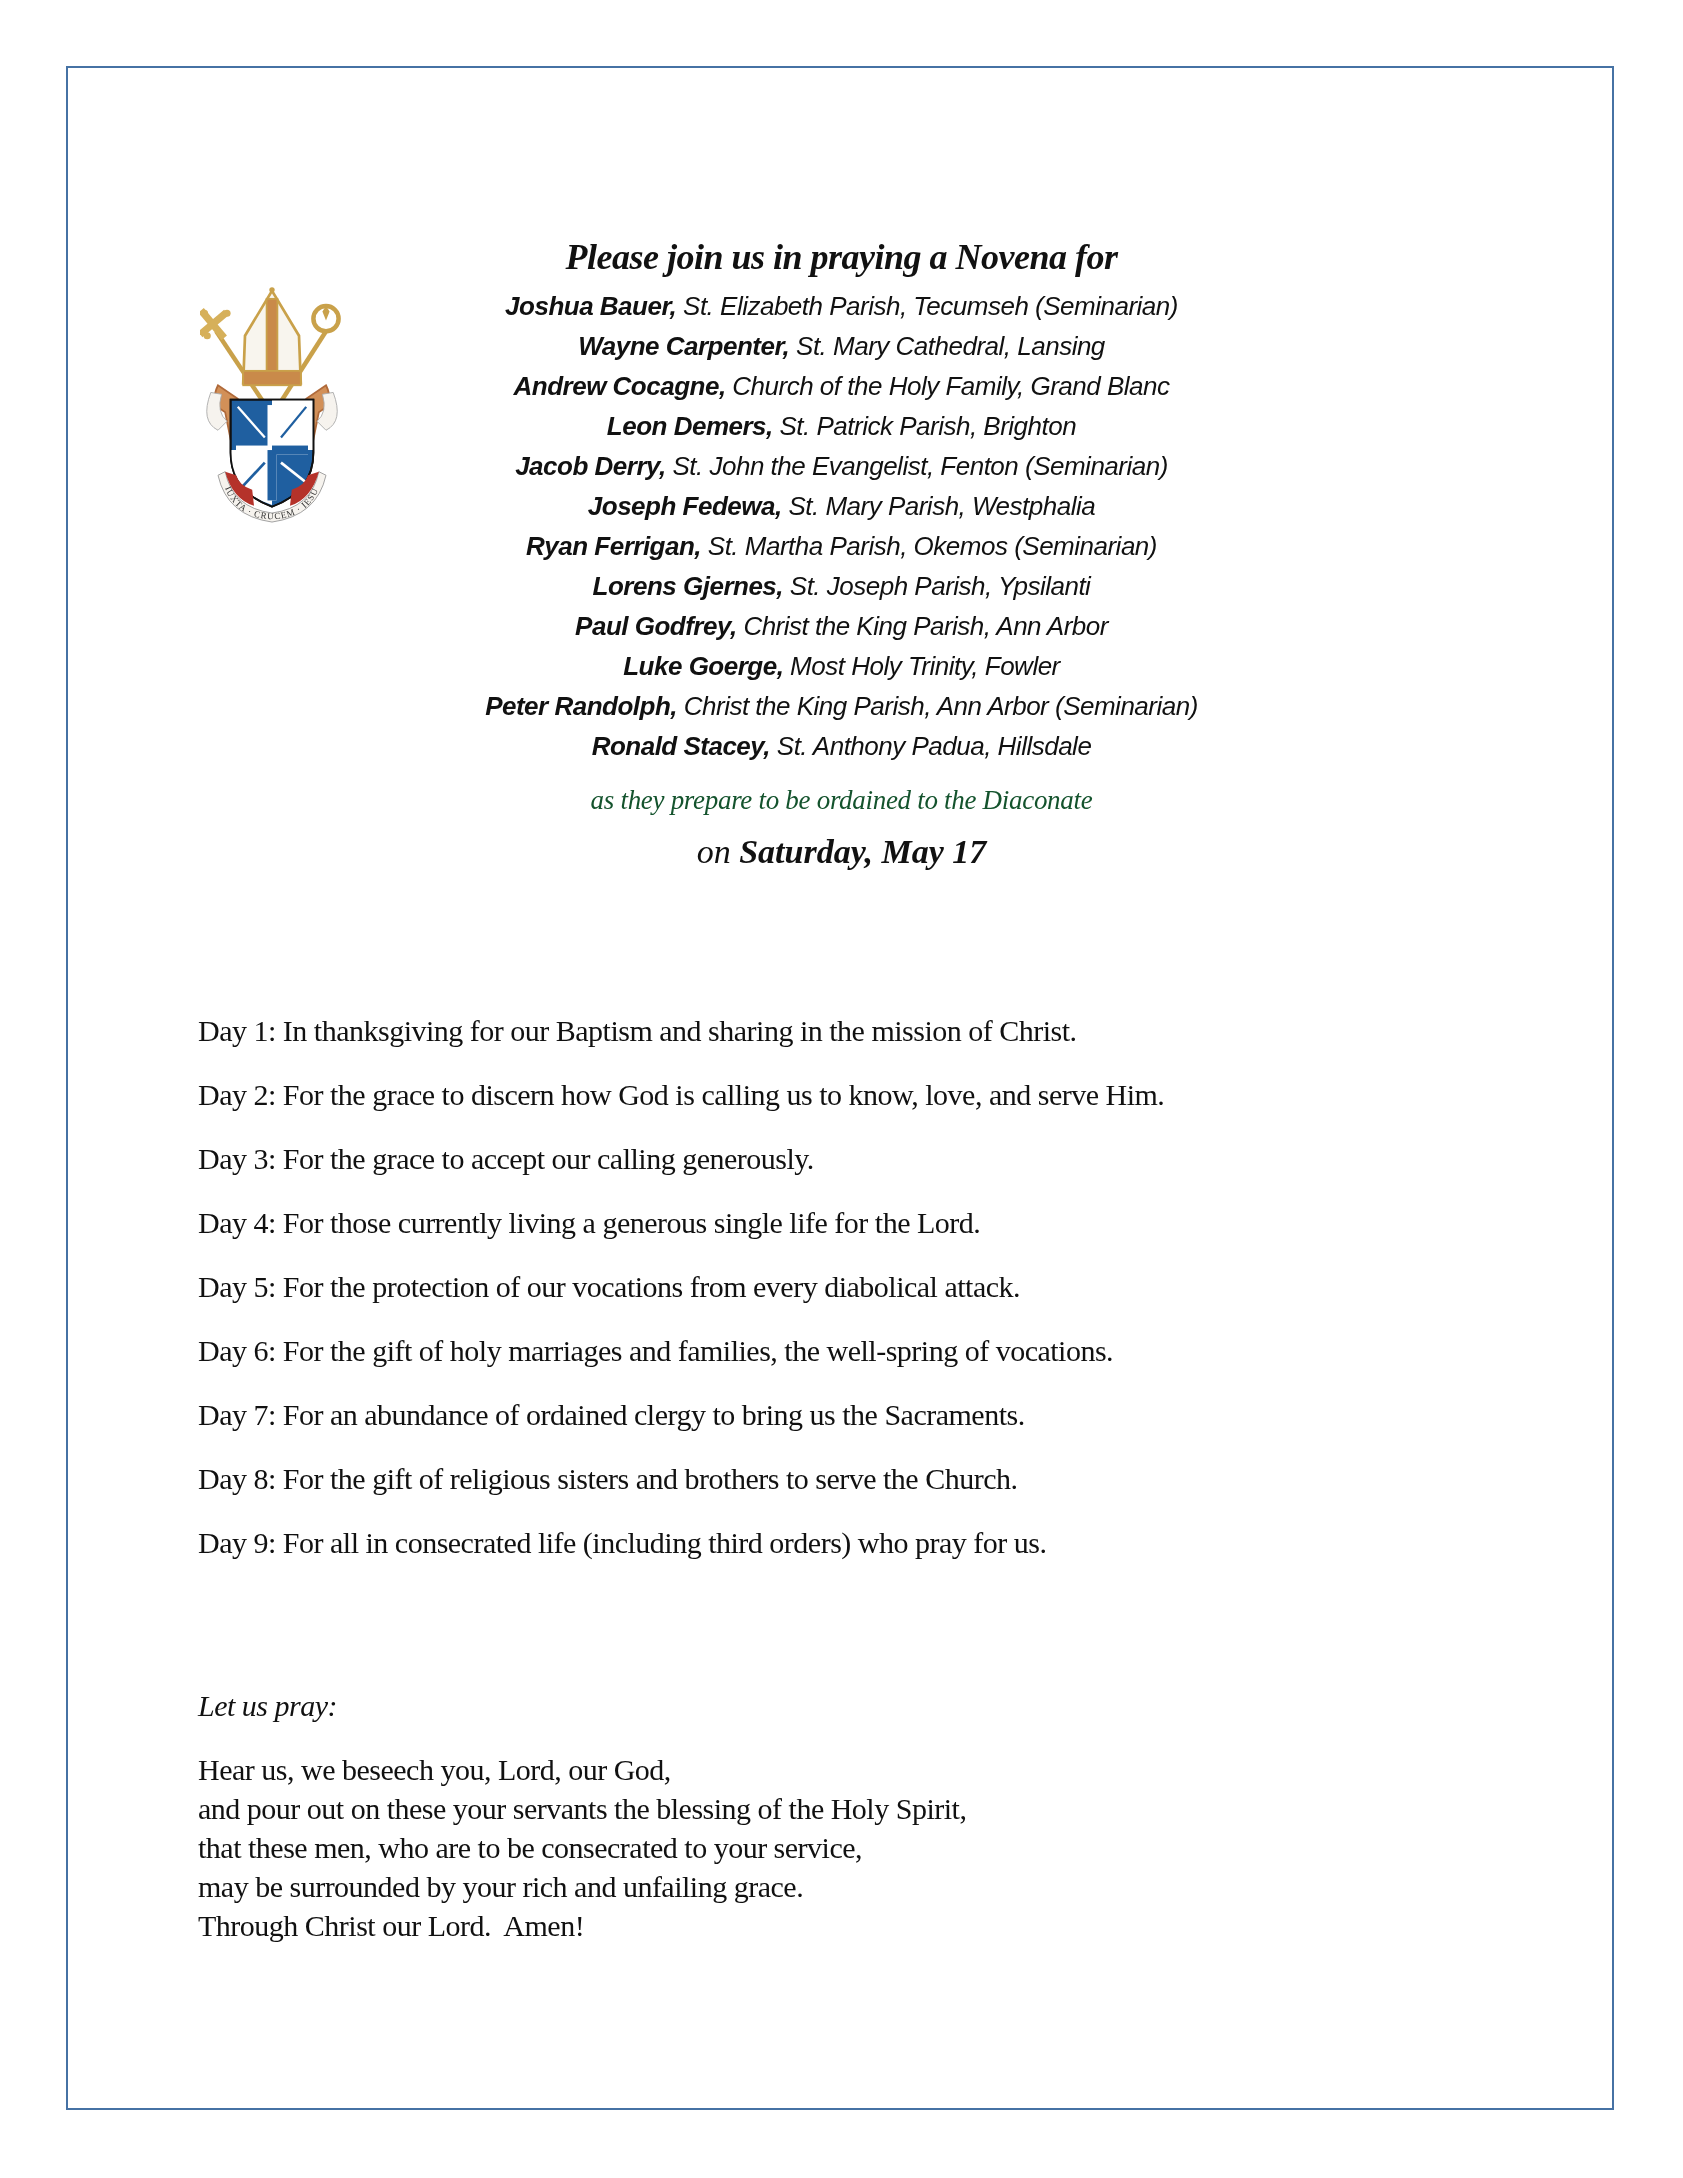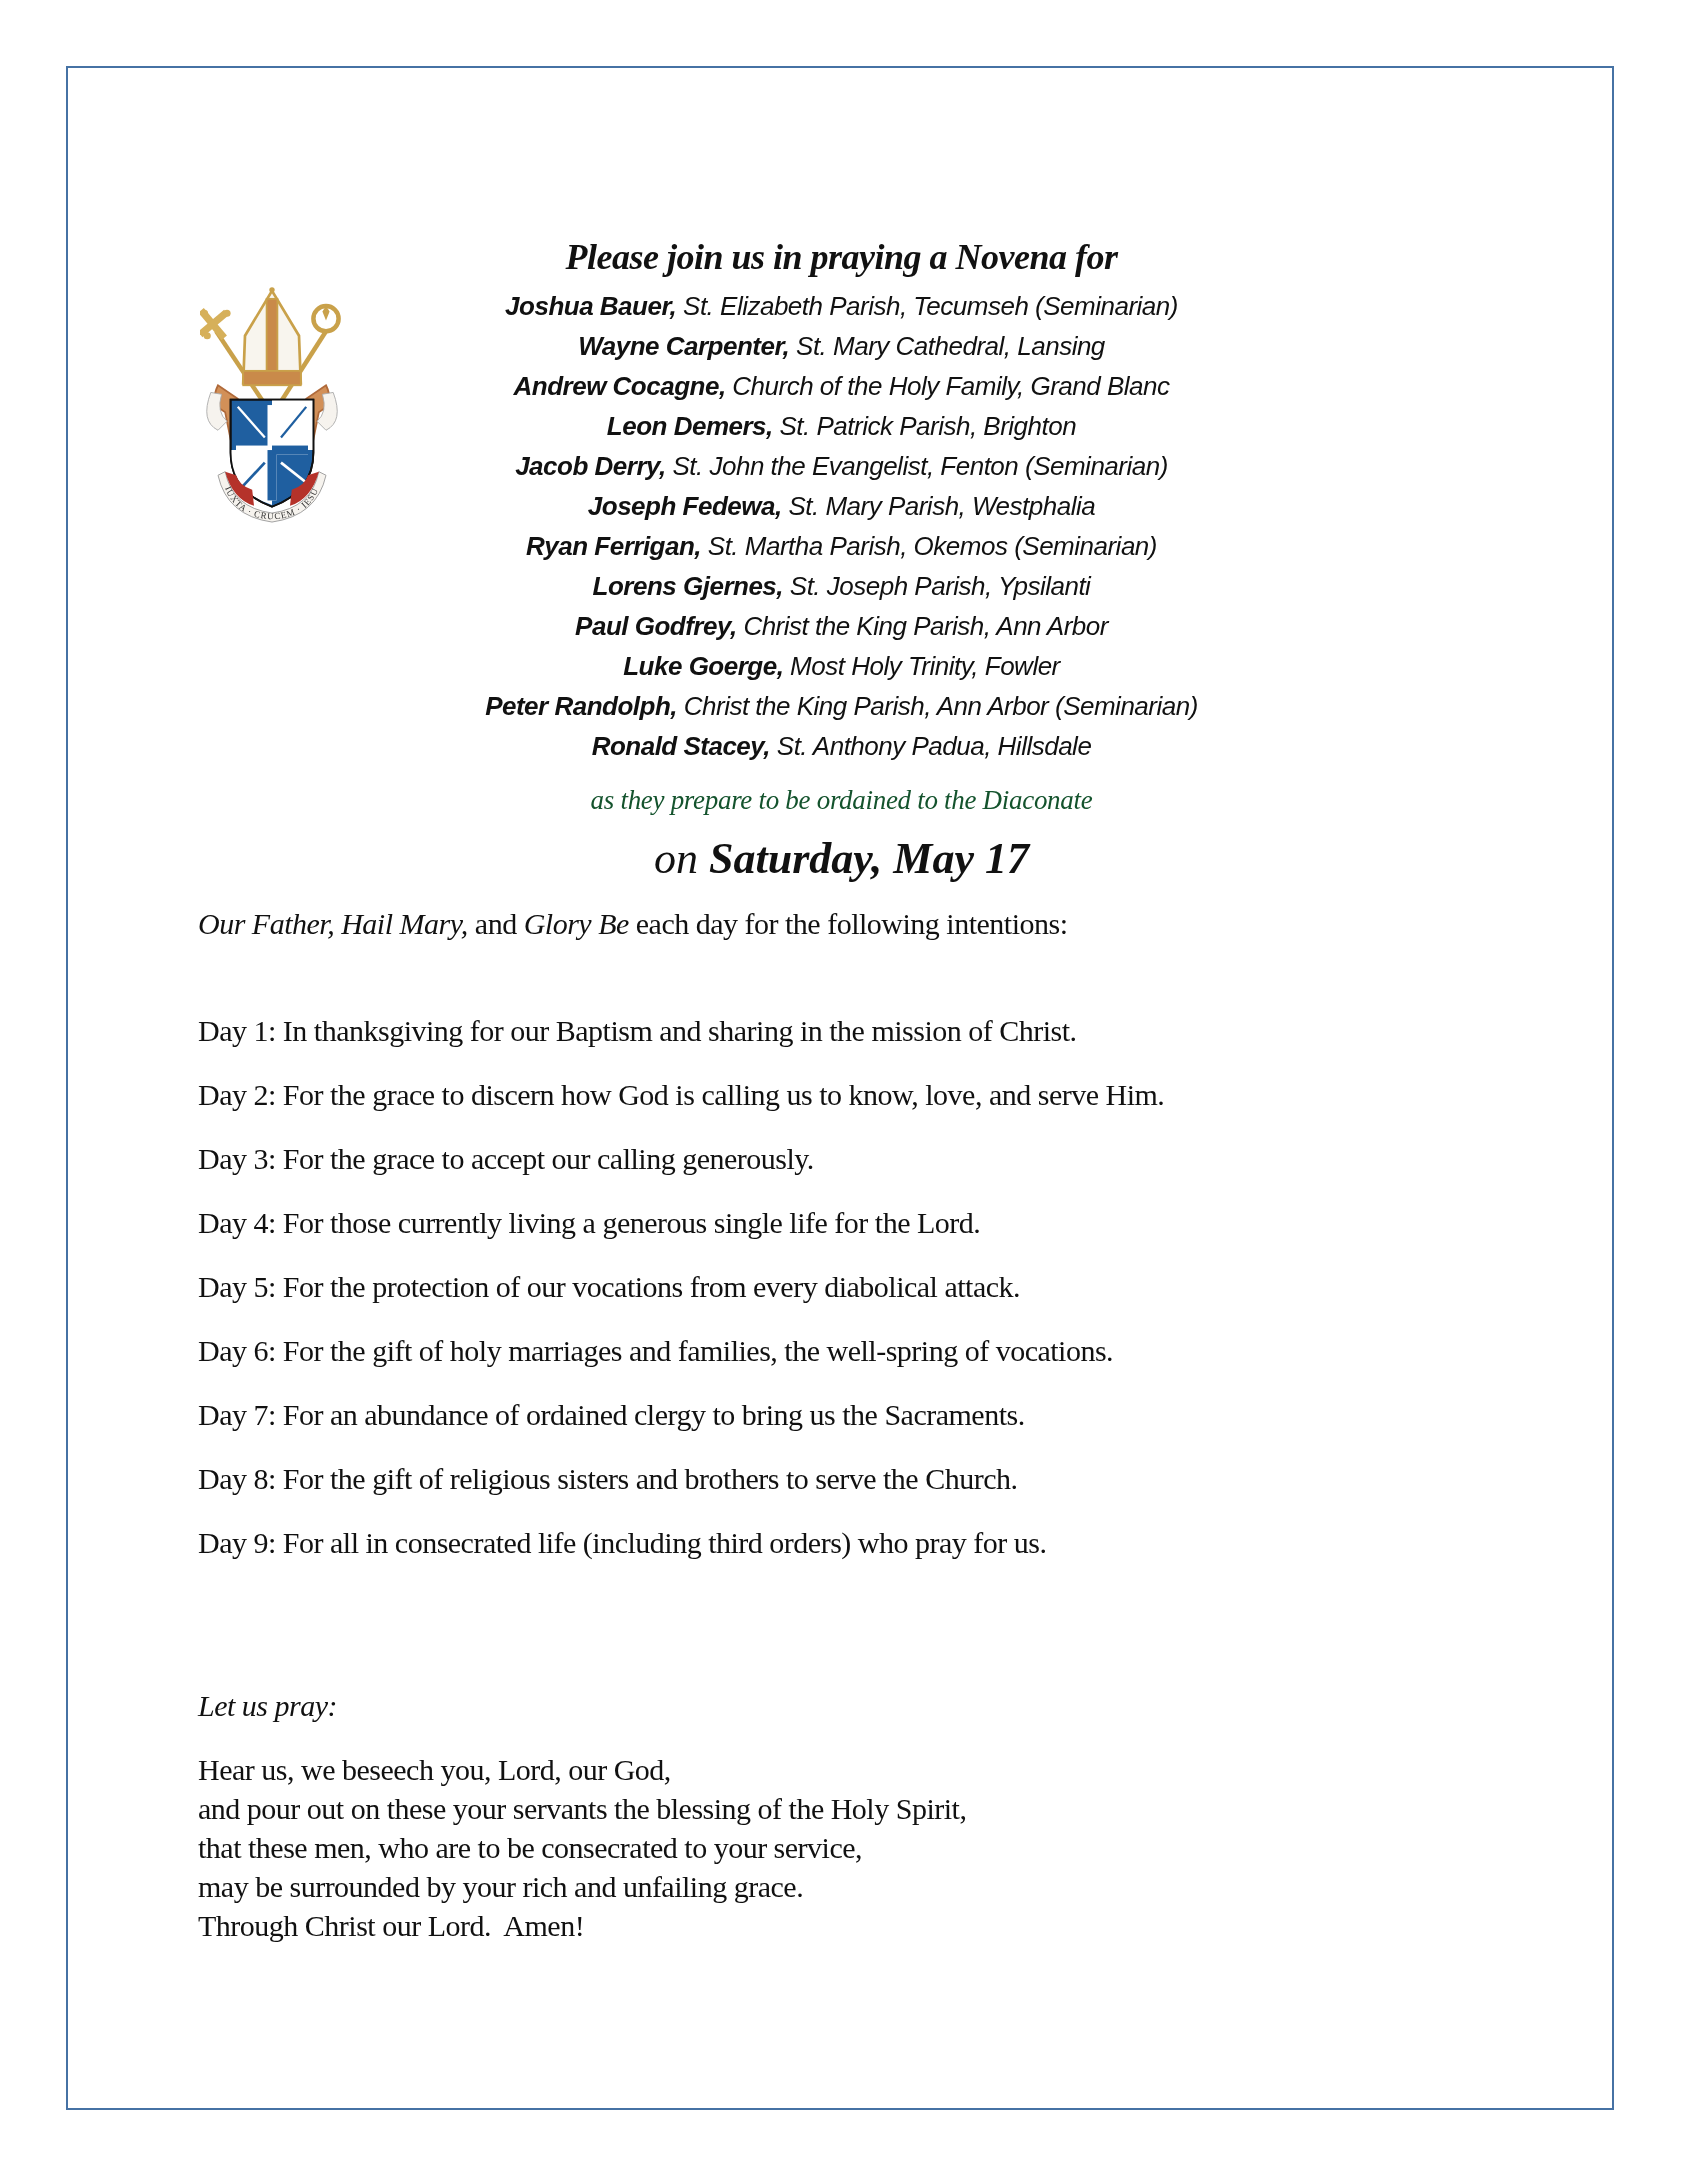--- a/index.html
+++ b/index.html
@@ -22,21 +22,21 @@
     color: #111; font-size: 26px; font-style: italic; letter-spacing: -0.5px;
   }
   .names .row { height: 40px; line-height: 40px; white-space: nowrap; }
   .names .nm { font-weight: bold; }
   .sub1 {
     position: absolute; left: 0; right: 0; top: 785px; text-align: center;
     font-size: 27px; font-style: italic; color: #14532d; letter-spacing: -0.3px;
   }
   .sub2 {
     position: absolute; left: 0; right: 0; top: 833px; text-align: center;
-    font-size: 44px; font-style: italic; color: #111;
+    font-size: 34px; font-style: italic; color: #111;
   }
   .sub2 b { font-weight: bold; }
   .body {
     position: absolute; left: 198px; width: 1260px; color: #111; font-size: 30px;
     letter-spacing: -0.5px;
   }
   .intro { top: 903px; line-height: 41px; }
   .days { top: 1011px; }
   .days .day { height: 64px; line-height: 40px; white-space: nowrap; }
   .letpray { top: 1689px; font-style: italic; }
@@ -119,21 +119,20 @@
   <div class="row"><span class="nm">Paul Godfrey,</span><span> Christ the King Parish, Ann Arbor</span></div>
   <div class="row"><span class="nm">Luke Goerge,</span><span> Most Holy Trinity, Fowler</span></div>
   <div class="row"><span class="nm">Peter Randolph,</span><span> Christ the King Parish, Ann Arbor (Seminarian)</span></div>
   <div class="row"><span class="nm">Ronald Stacey,</span><span> St. Anthony Padua, Hillsdale</span></div>
 </div>
 
 <div class="sub1 serif">as they prepare to be ordained to the Diaconate</div>
 <div class="sub2 serif"><span>on </span><b>Saturday, May 17</b></div>
 
 <div class="body intro serif">
-  <div><i>Our Father, Hail Mary,</i><span> and </span><i>Glory Be</i><span> each day for the following intentions:</span></div>
 </div>
 
 <div class="body days serif">
   <div class="day">Day 1: In thanksgiving for our Baptism and sharing in the mission of Christ.</div>
   <div class="day">Day 2: For the grace to discern how God is calling us to know, love, and serve Him.</div>
   <div class="day">Day 3: For the grace to accept our calling generously.</div>
   <div class="day">Day 4: For those currently living a generous single life for the Lord.</div>
   <div class="day">Day 5: For the protection of our vocations from every diabolical attack.</div>
   <div class="day">Day 6: For the gift of holy marriages and families, the well-spring of vocations.</div>
   <div class="day">Day 7: For an abundance of ordained clergy to bring us the Sacraments.</div>

